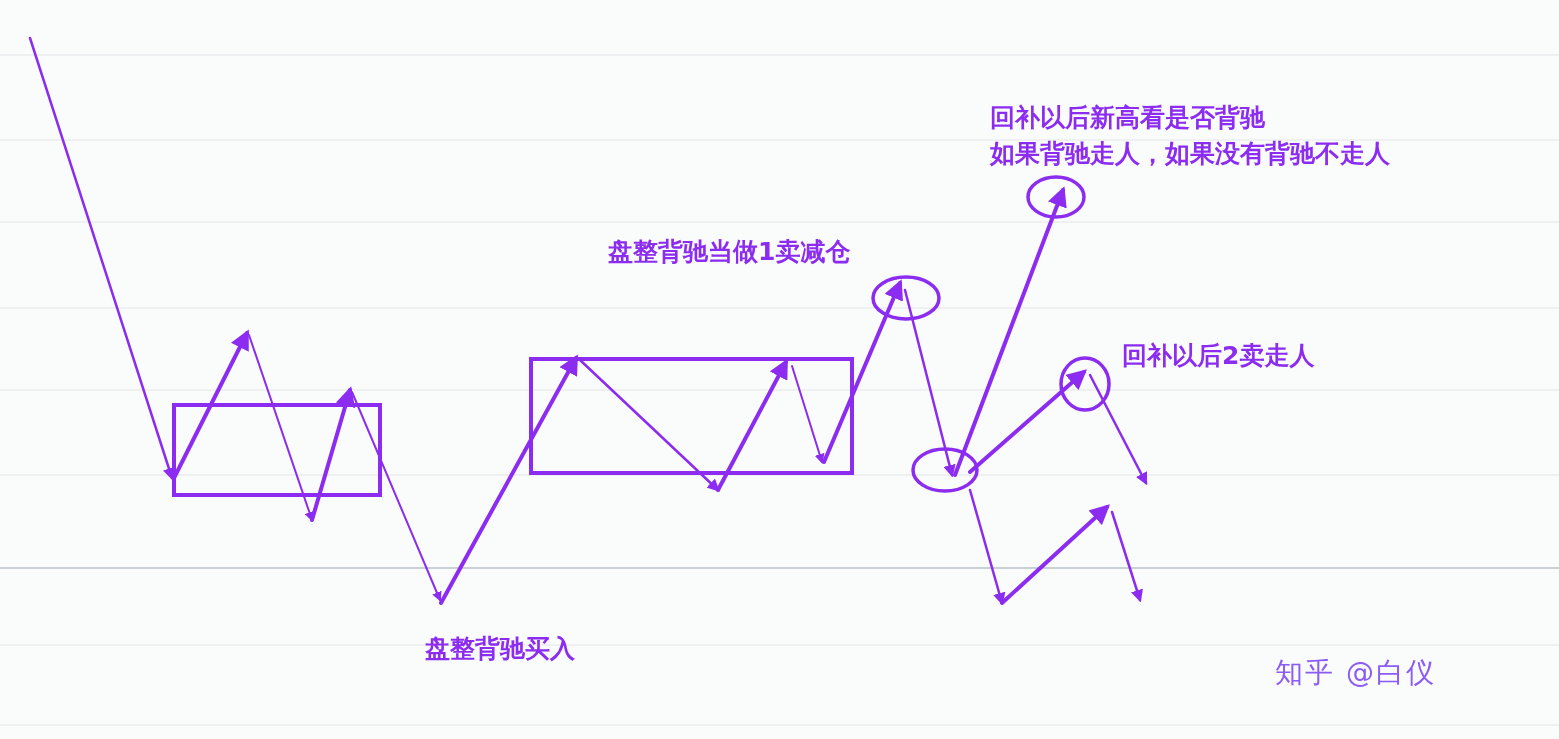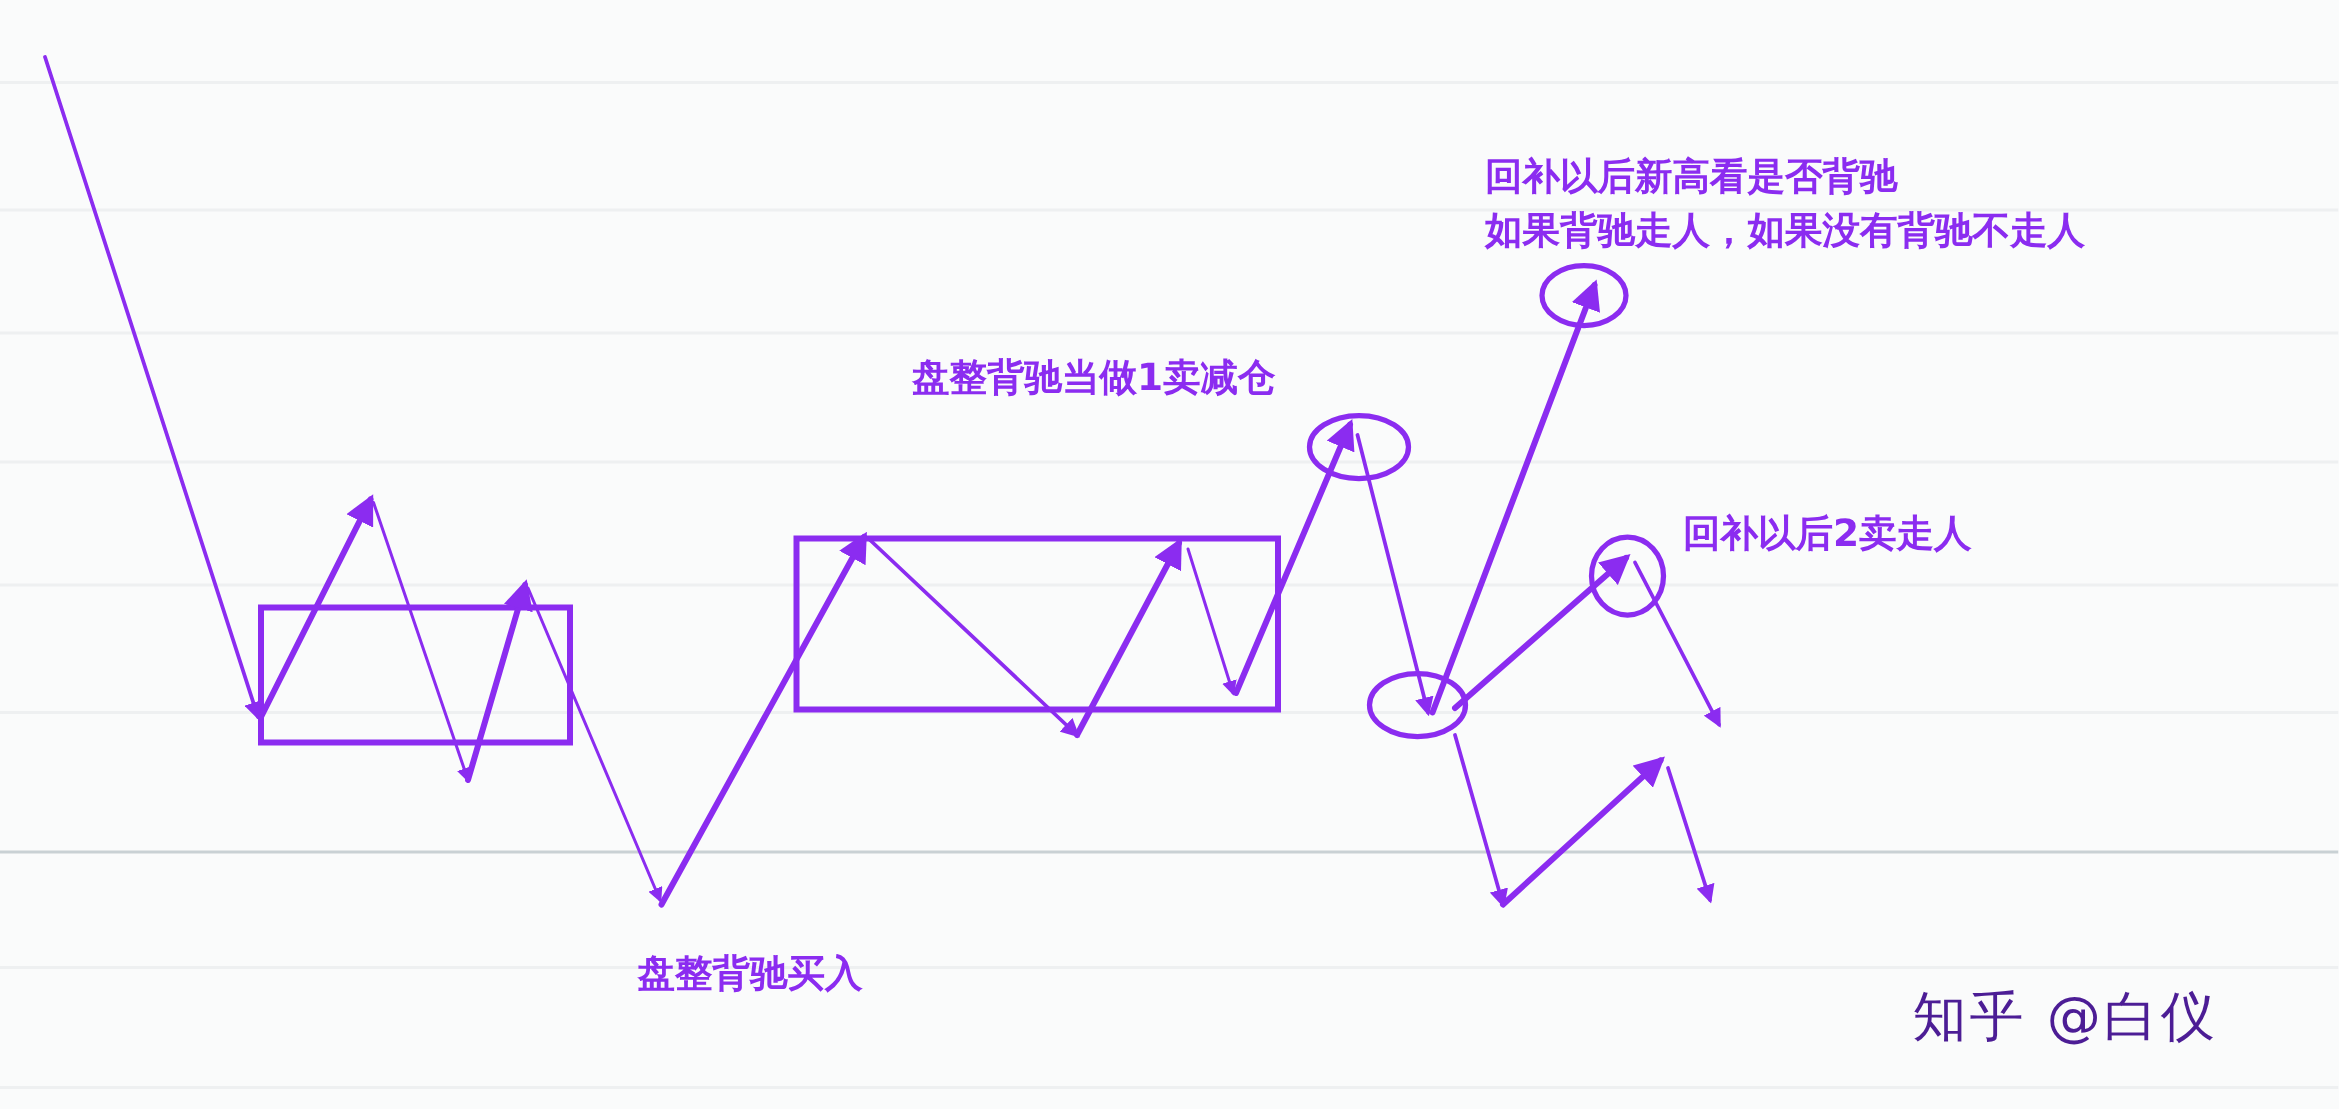--- a/index.html
+++ b/index.html
@@ -24,22 +24,22 @@
       position: absolute;
       color: #8b2cf0;
       font-size: 25px;
       font-weight: bold;
       line-height: 36px;
       white-space: nowrap;
       letter-spacing: 0px;
     }
     .watermark {
       position: absolute;
-      color: #4c1d95;
-      font-size: 36px;
+      color: #8b5cf6;
+      font-size: 28px;
       letter-spacing: 2px;
       white-space: nowrap;
       font-weight: normal;
     }
   </style>
 </head>
 <body>
 
 <svg id="canvas" width="1559" height="739" viewBox="0 0 1559 739" xmlns="http://www.w3.org/2000/svg">
   <defs>

